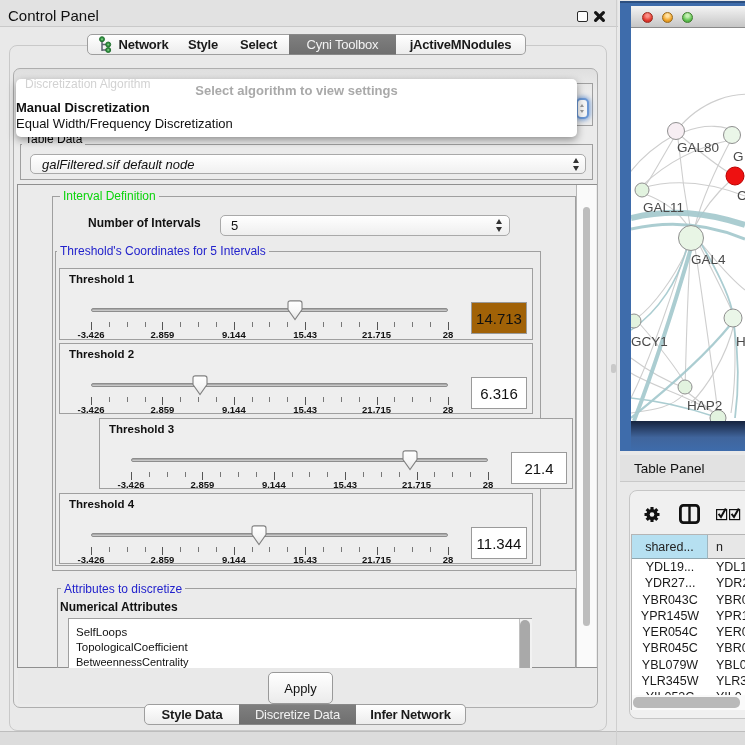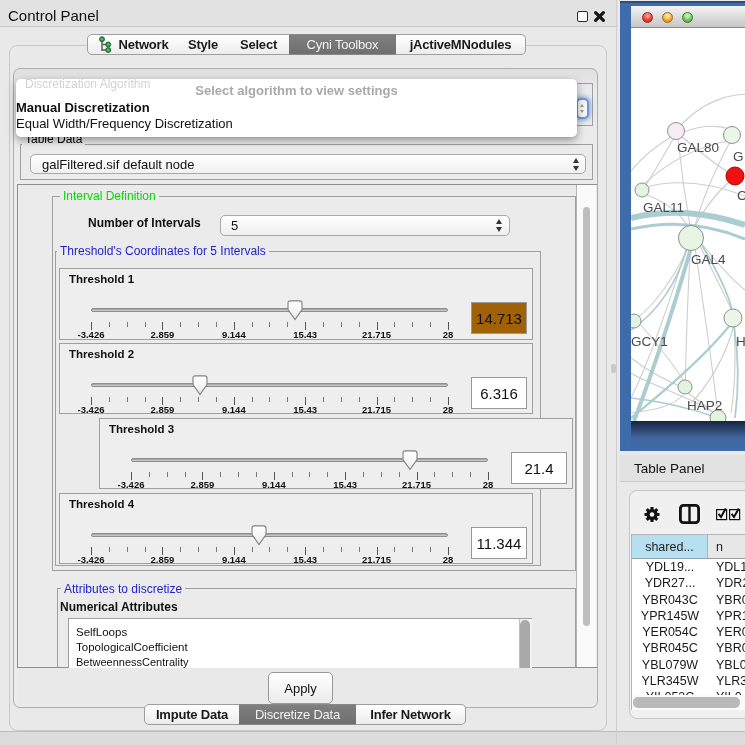--- a/index.html
+++ b/index.html
@@ -39,34 +39,34 @@
     <circle cx="10.2" cy="8.5" r="1" fill="#7cc77f"></circle>
     <circle cx="10.2" cy="14" r="1" fill="#7cc77f"></circle>
   </svg>
   Network
 </div>
 <div class="seg" style="left:178px;top:34px;width:51px;height:21px;border-left:none;">Style</div>
 <div class="seg" style="left:228px;top:34px;width:62px;height:21px;border-left:none;text-align:center;">Select</div>
 <div class="seg dark" style="left:289px;top:34px;width:108px;height:21px;border-left:none;font-weight:normal;">Cyni Toolbox</div>
 <div class="seg" style="left:396px;top:34px;width:130px;height:21px;border-left:none;border-radius:0 5px 5px 0;">jActiveMNodules</div>
 
-<div class="seg" style="left:144px;top:704px;width:96px;height:21px;border-radius:5px 0 0 5px;">Impute Data</div>
+<div class="seg" style="left:144px;top:704px;width:96px;height:21px;border-radius:5px 0 0 5px;">Style Data</div>
 <div class="seg dark" style="left:239px;top:704px;width:118px;height:21px;border-left:none;font-weight:normal;">Discretize Data</div>
 <div class="seg" style="left:356px;top:704px;width:110px;height:21px;border-left:none;border-radius:0 5px 5px 0;">Infer Network</div>
 
 <div class="gbox" style="left:20px;top:83px;width:573px;height:43px;"></div>
 
 <div class="abs" style="left:576px;top:98px;width:13px;height:21px;background:#f6f6f6;border:2px solid #6b97d4;border-radius:5px;box-shadow:0 0 4px 1.5px rgba(100,145,210,.75);box-sizing:border-box;"></div>
 <div class="abs" style="left:580px;top:104px;width:0;height:0;border-left:2.5px solid transparent;border-right:2.5px solid transparent;border-bottom:3.5px solid #9a9a9a;"></div>
 <div class="abs" style="left:580px;top:110px;width:0;height:0;border-left:2.5px solid transparent;border-right:2.5px solid transparent;border-top:3.5px solid #9a9a9a;"></div>
 
 <div class="gbox" style="left:20px;top:144px;width:573px;height:36px;"></div>
 <div class="gtitle" style="left:22px;top:132px;">Table Data</div>
 <div class="abs" style="left:30px;top:154px;width:556px;height:20px;background:linear-gradient(#ffffff,#f0f0f0);border:1px solid #a9a9a9;border-radius:5px;box-sizing:border-box;"></div>
-<div class="abs" style="left:42px;top:157px;font-size:13px;color:#111;">galFiltered.sif default node</div>
+<div class="abs" style="left:42px;top:157px;font-size:13px;color:#111;font-style:italic;">galFiltered.sif default node</div>
 <div class="abs" style="left:573px;top:158px;width:0;height:0;border-left:3.5px solid transparent;border-right:3.5px solid transparent;border-bottom:5px solid #333;"></div>
 <div class="abs" style="left:573px;top:166px;width:0;height:0;border-left:3.5px solid transparent;border-right:3.5px solid transparent;border-top:5px solid #333;"></div>
 
 <div class="abs" style="left:17px;top:184px;width:580px;height:484px;border:1px solid #8f8f8f;border-right:none;box-sizing:border-box;background:#ebebeb;"></div>
 
 <div class="abs" style="left:576px;top:185px;width:20px;height:482px;background:#fafafa;border-left:1px solid #b5b5b5;box-sizing:border-box;"></div>
 <div class="abs" style="left:583px;top:207px;width:7px;height:419px;background:#bdbdbd;border-radius:4px;"></div>
 
 <div class="gbox" style="left:52px;top:196px;width:524px;height:375px;"></div>
 <div class="gtitle" style="left:60px;top:189px;color:#0bd40b;">Interval Definition</div>

